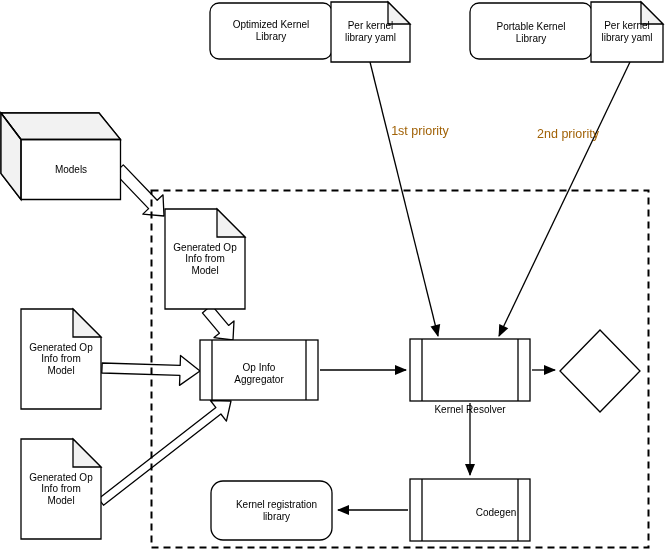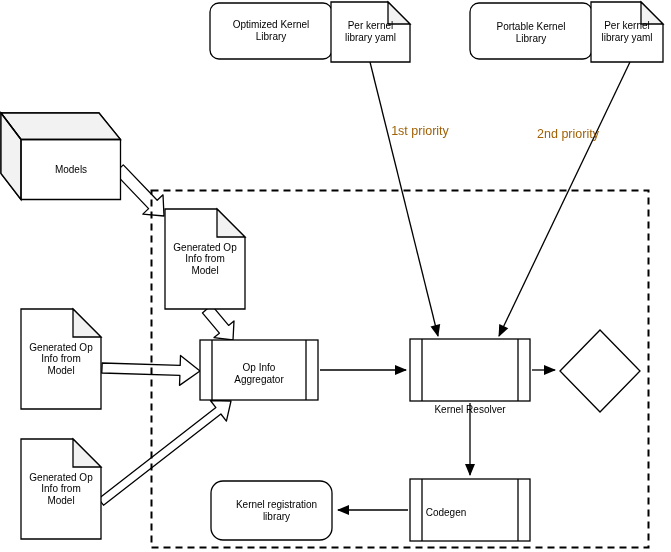--- a/index.html
+++ b/index.html
@@ -151,21 +151,21 @@
   <div class="lbl" style="left:19px;  top:439px; width:84px; height:100px;">Generated Op
 Info from
 Model</div>
 
   <div class="lbl" style="left:212px; top:340px; width:94px;  height:67px;">Op Info
 Aggregator</div>
 
   <div class="lbl" style="left:410px; top:339px; width:120px; height:62px;margin-top:40px;">Kernel Resolver</div>
 
 
-  <div class="lbl" style="left:386px; top:479px; width:120px; height:68px;">Codegen</div>
+  <div class="lbl" style="left:424px; top:479px; width:120px; height:68px;padding-left:12px;">Codegen</div>
 
   <div class="lbl" style="left:211px; top:481px; width:131px; height:59px;">Kernel registration
 library</div>
 
   <div class="edge-lbl" style="left:384px; top:125px; width:72px;">1st priority</div>
 
   <div class="edge-lbl" style="left:532px; top:128px; width:72px;">2nd priority</div>
 
 </div>
 

